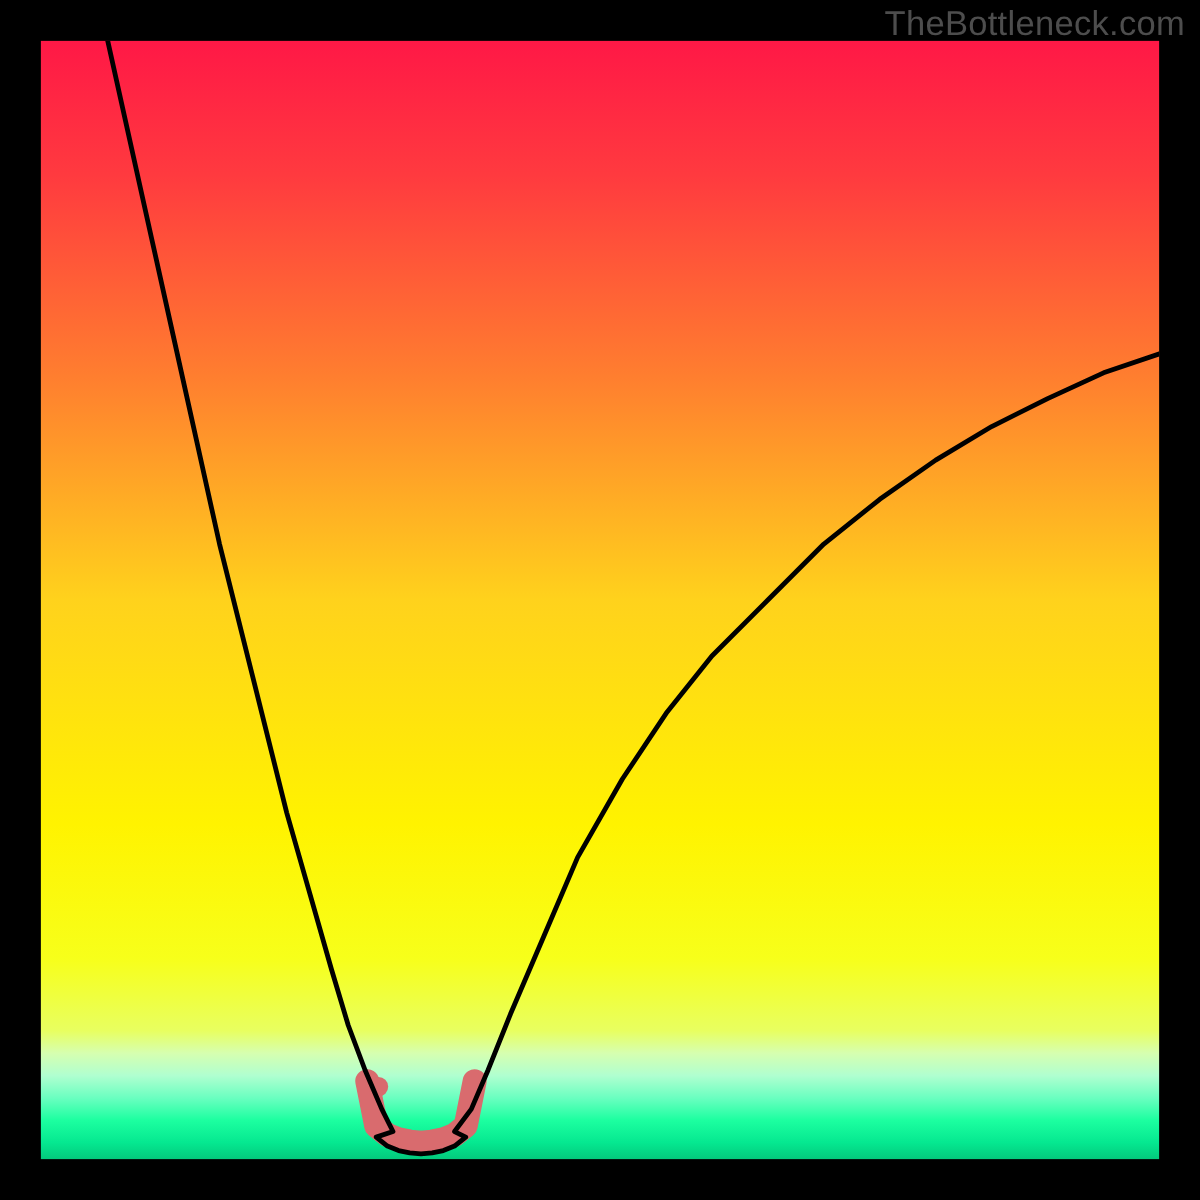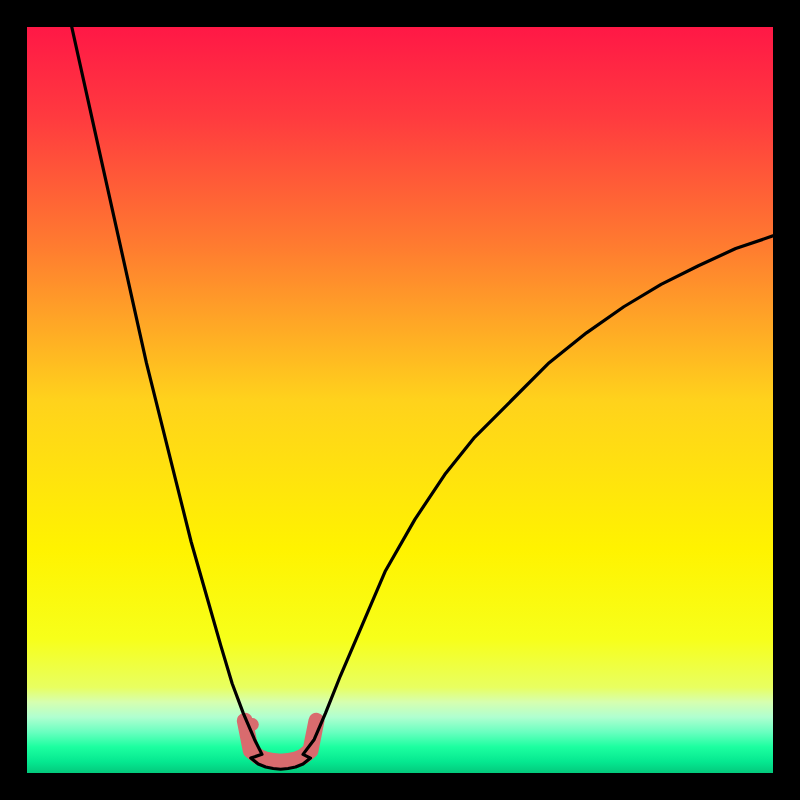--- a/index.html
+++ b/index.html
@@ -33,20 +33,21 @@
     font-weight: 400;
     letter-spacing: 0.2px;
     z-index: 10;
   }
   svg { display: block; }
 </style>
 </head>
 <body>
 
 <div class="frame">
+  <div class="watermark">TheBottleneck.com</div>
   <div class="plot">
     <svg id="chart-svg" width="746" height="746" viewBox="0 0 746 746" preserveAspectRatio="none">
         <defs>
           <linearGradient id="bg-grad" x1="0" y1="0" x2="0" y2="1">
             <stop offset="0%" stop-color="#ff1846"></stop>
             <stop offset="12%" stop-color="#ff3a3f"></stop>
             <stop offset="30%" stop-color="#ff7e2f"></stop>
             <stop offset="50%" stop-color="#ffd21c"></stop>
             <stop offset="70%" stop-color="#fff300"></stop>
             <stop offset="82%" stop-color="#f7ff1a"></stop>

